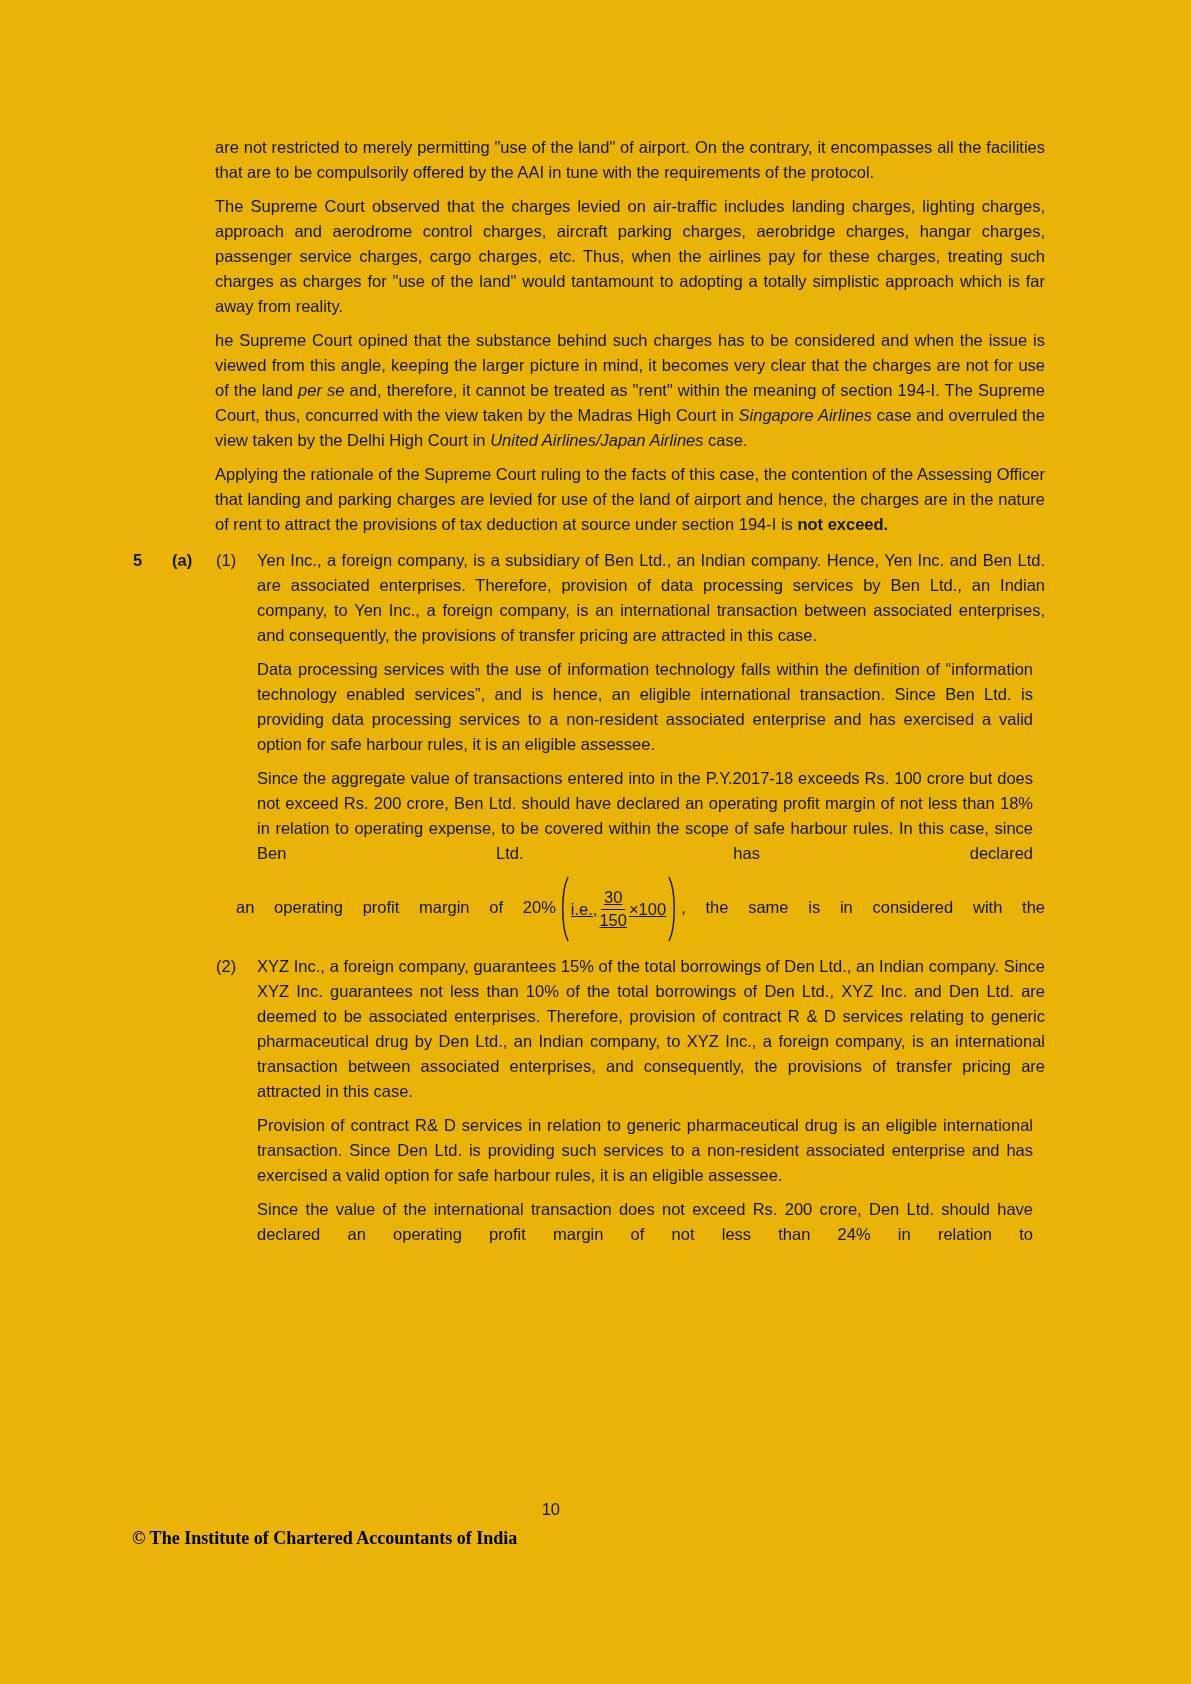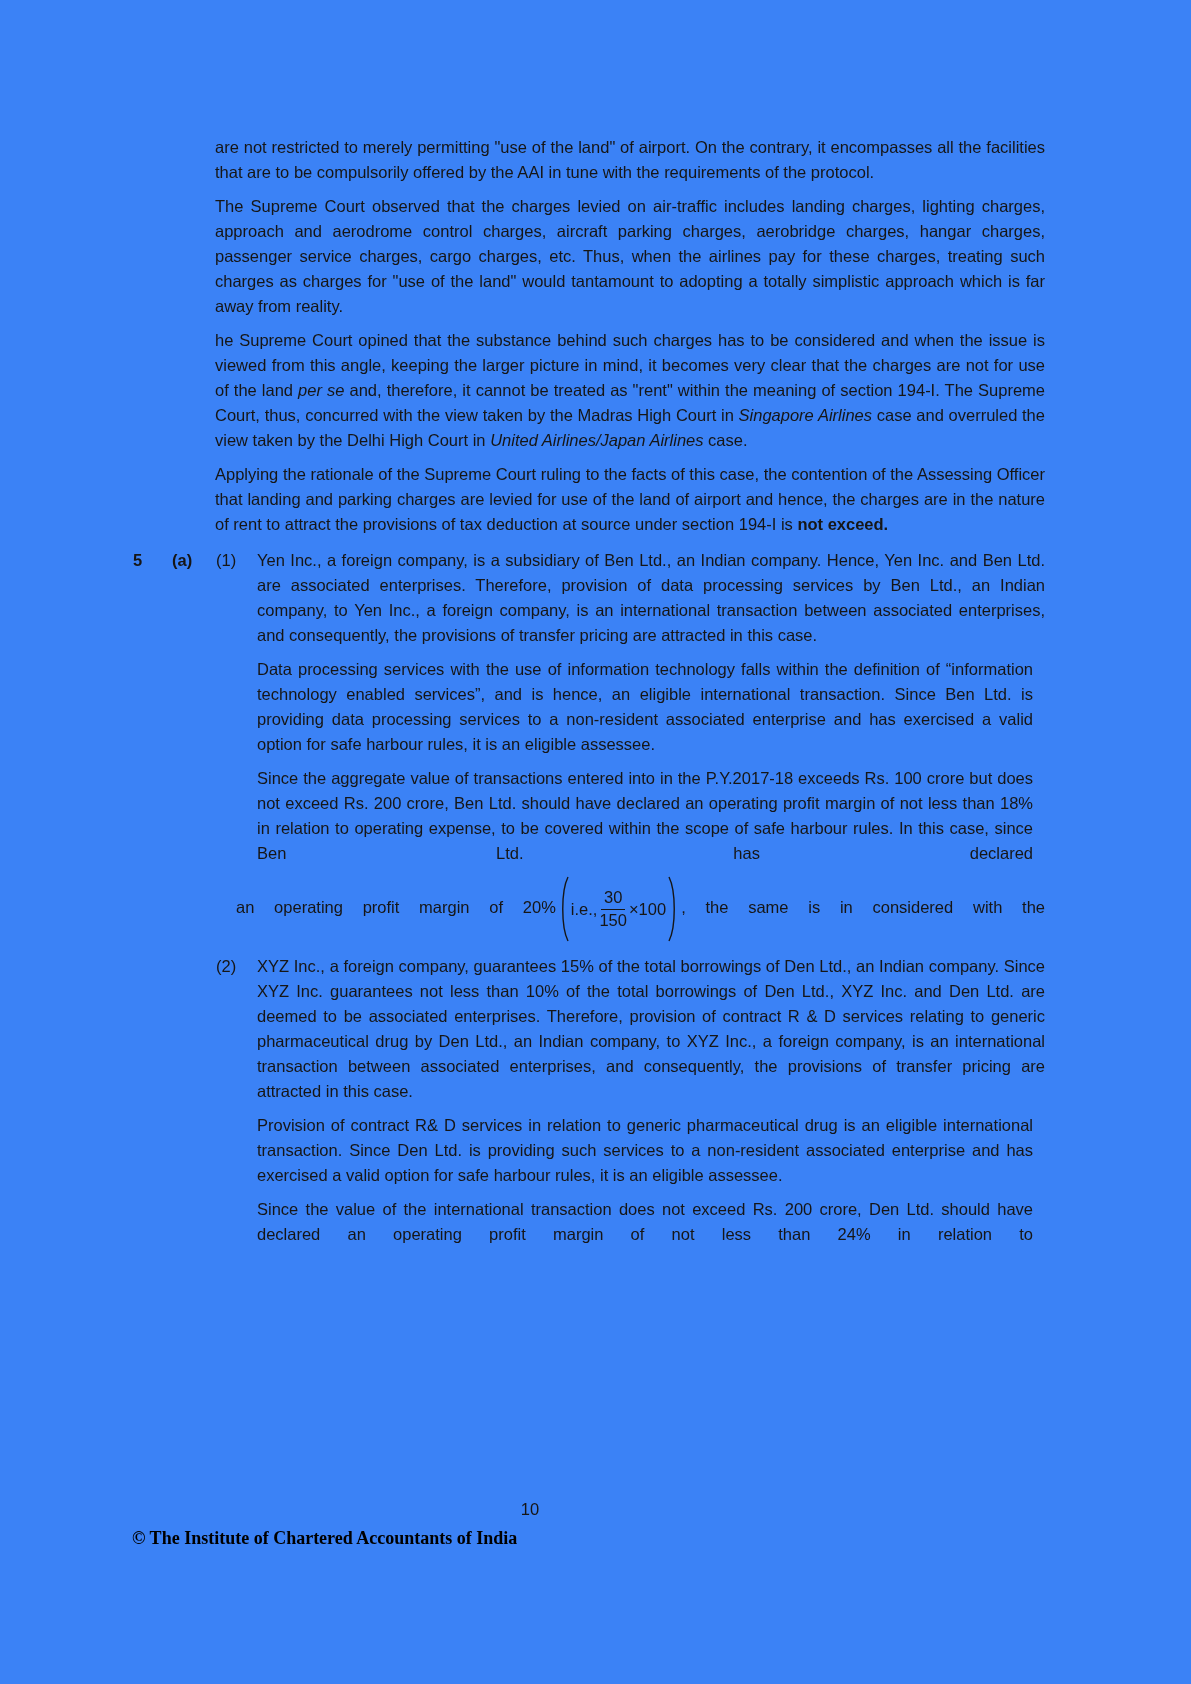--- a/index.html
+++ b/index.html
@@ -1,21 +1,21 @@
 <!DOCTYPE html>
 <html><head>
 <meta charset="utf-8">
 <style>
   html, body { margin: 0; padding: 0; background: #e8e8e8; }
   .page {
     position: relative;
     width: 1191px;
     height: 1684px;
     margin: 0 auto;
-    background: #3b82f6;
+    background: #eab308;
     font-family: "Liberation Sans", sans-serif;
     font-size: 16.5px;
     line-height: 25px;
     color: #161616;
     overflow: hidden;
   }
   .content {
     position: absolute;
     left: 133px;
     top: 135px;
@@ -44,37 +44,38 @@
     margin: 0 0 9px 20px;
     text-align: justify;
     text-align-last: justify;
   }
   .fwrap {
     display: inline-flex;
     align-items: center;
     vertical-align: middle;
     gap: 1px;
     margin: 0 2px;
+    text-decoration: underline;
   }
   .paren-svg { display: block; }
   .frac {
     display: inline-flex;
     flex-direction: column;
     align-items: center;
     line-height: 1.2;
     margin: 0 1px;
   }
   .frac .num { border-bottom: 1.4px solid #161616; padding: 0 3px 1px; }
   .frac .den { padding-top: 1px; }
   .page-num {
     position: absolute;
     left: 500px;
     top: 1497px;
     width: 60px;
-    text-align: center;
+    text-align: right;
   }
   .footer {
     position: absolute;
     left: 132px;
     top: 1526px;
     font-family: "Liberation Serif", serif;
     font-weight: bold;
     font-size: 18px;
     color: #000000;
   }

